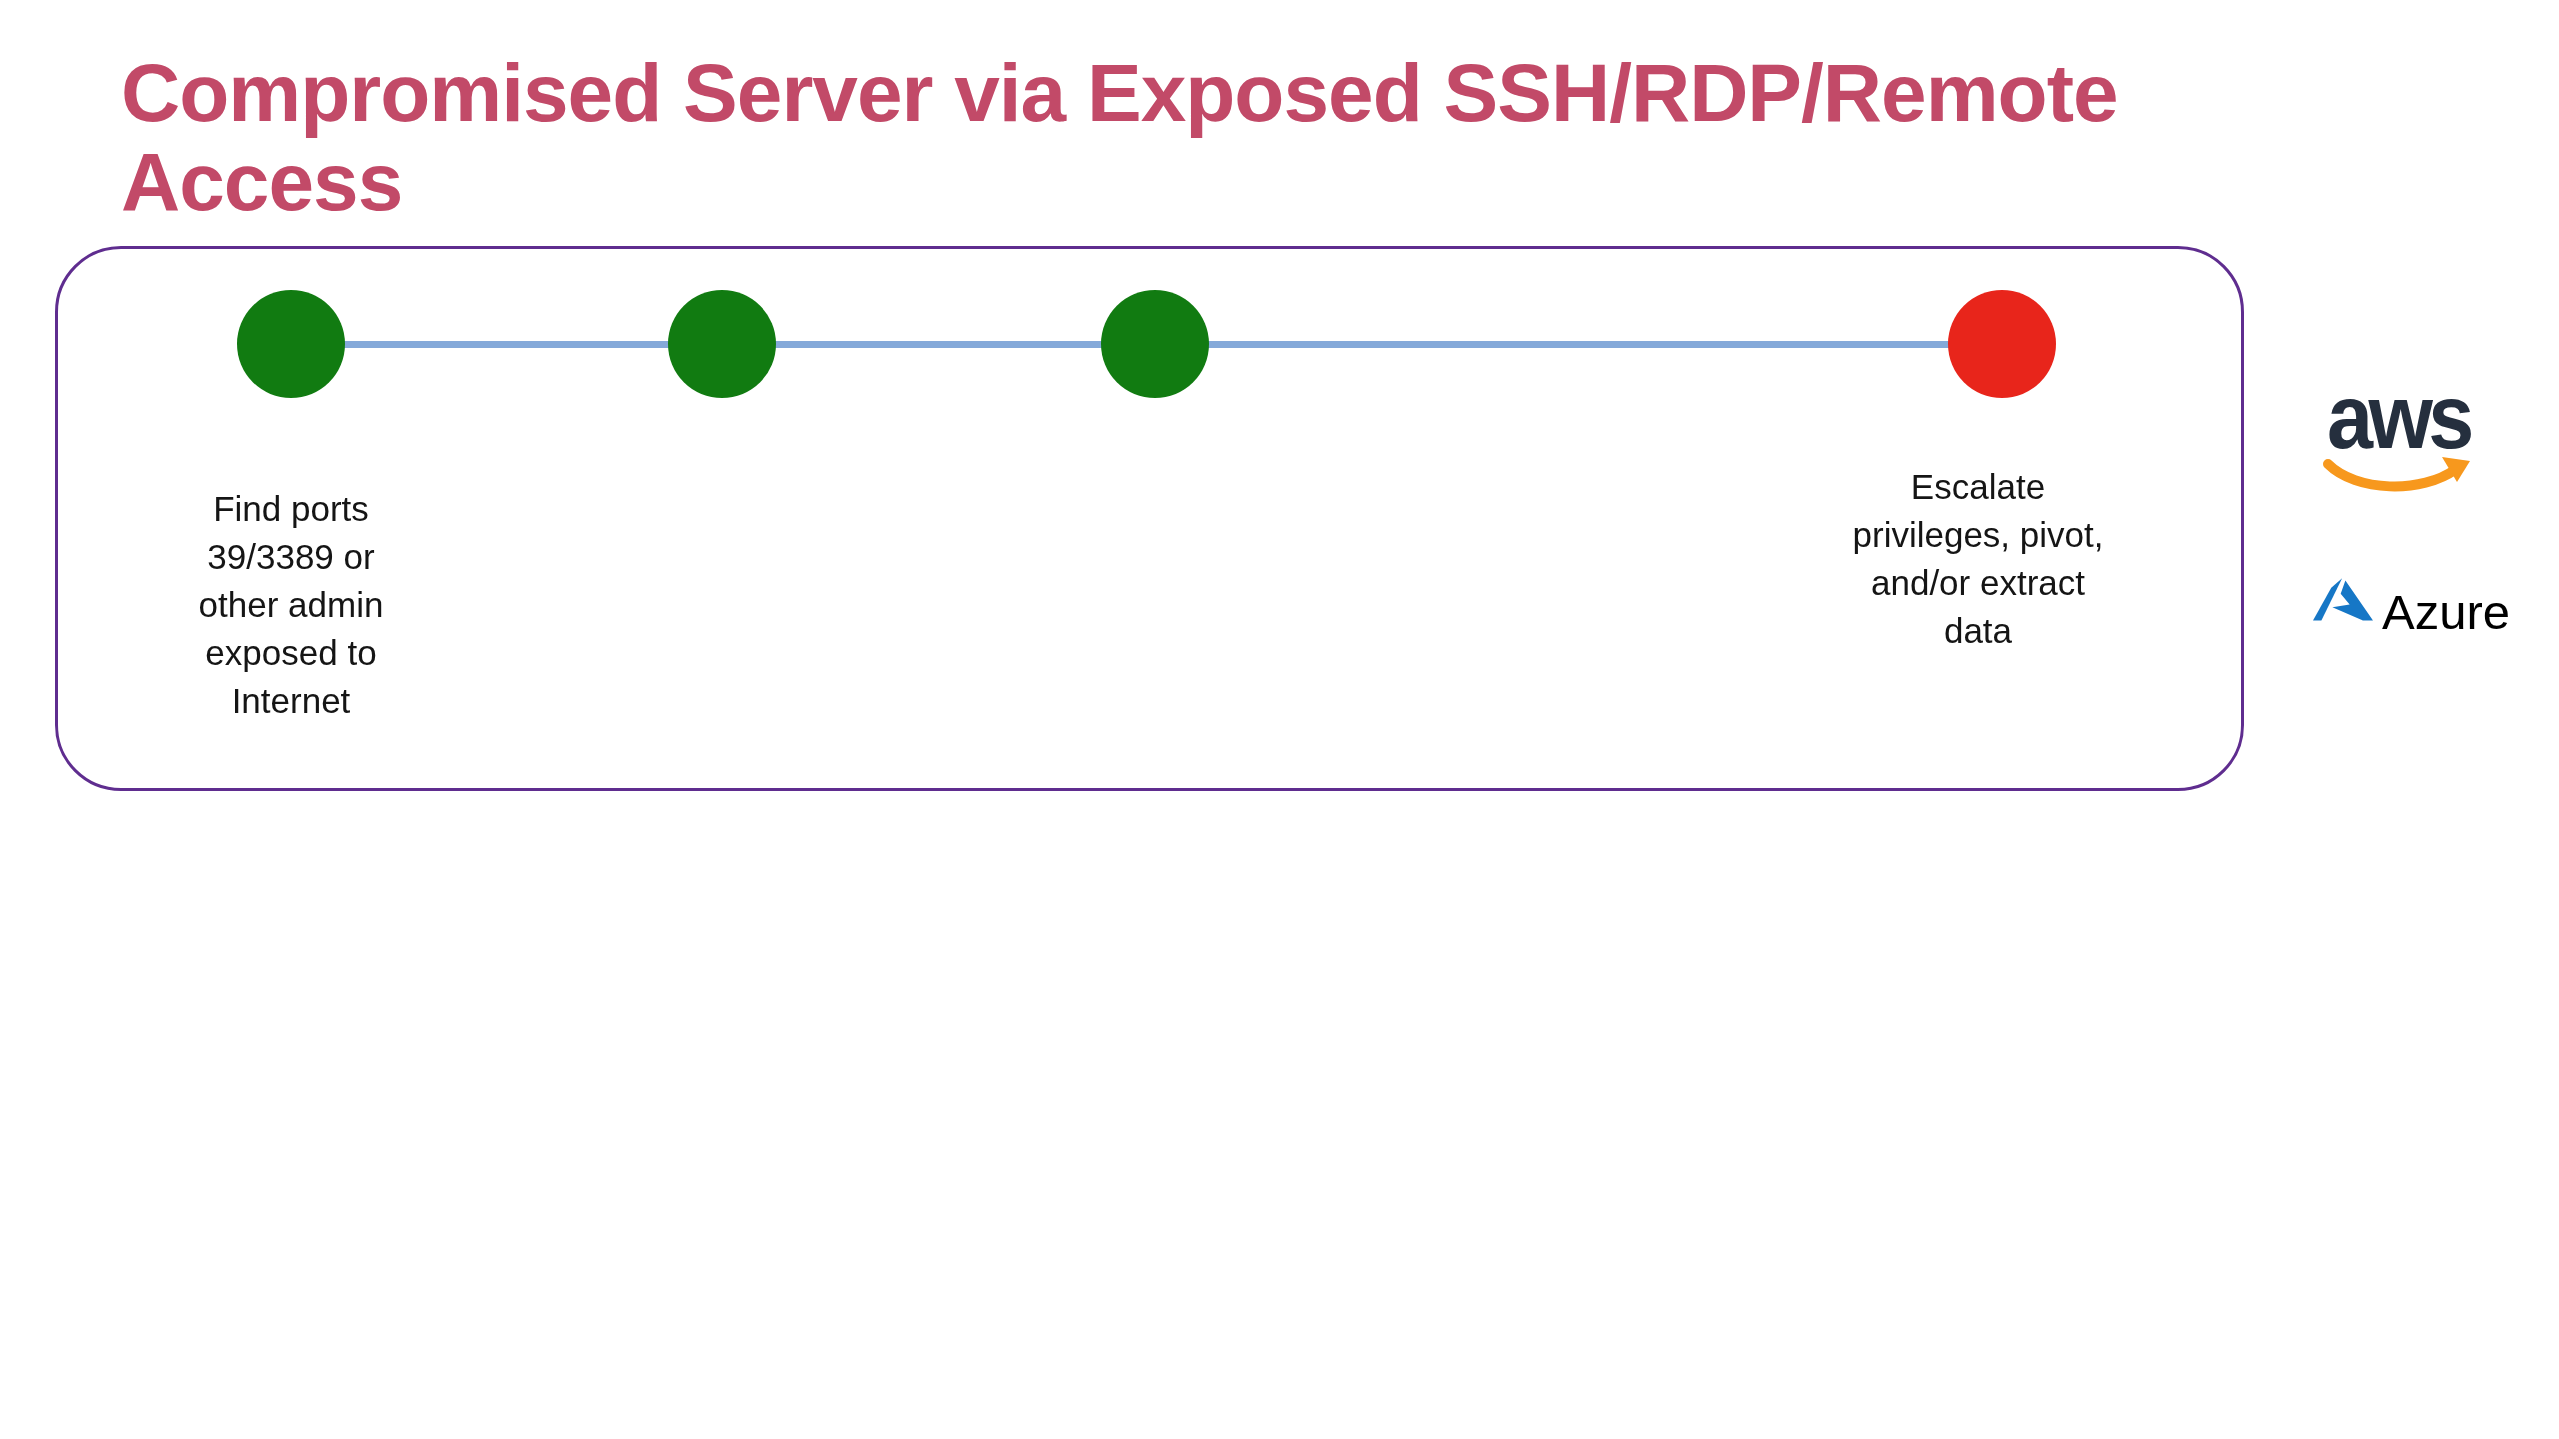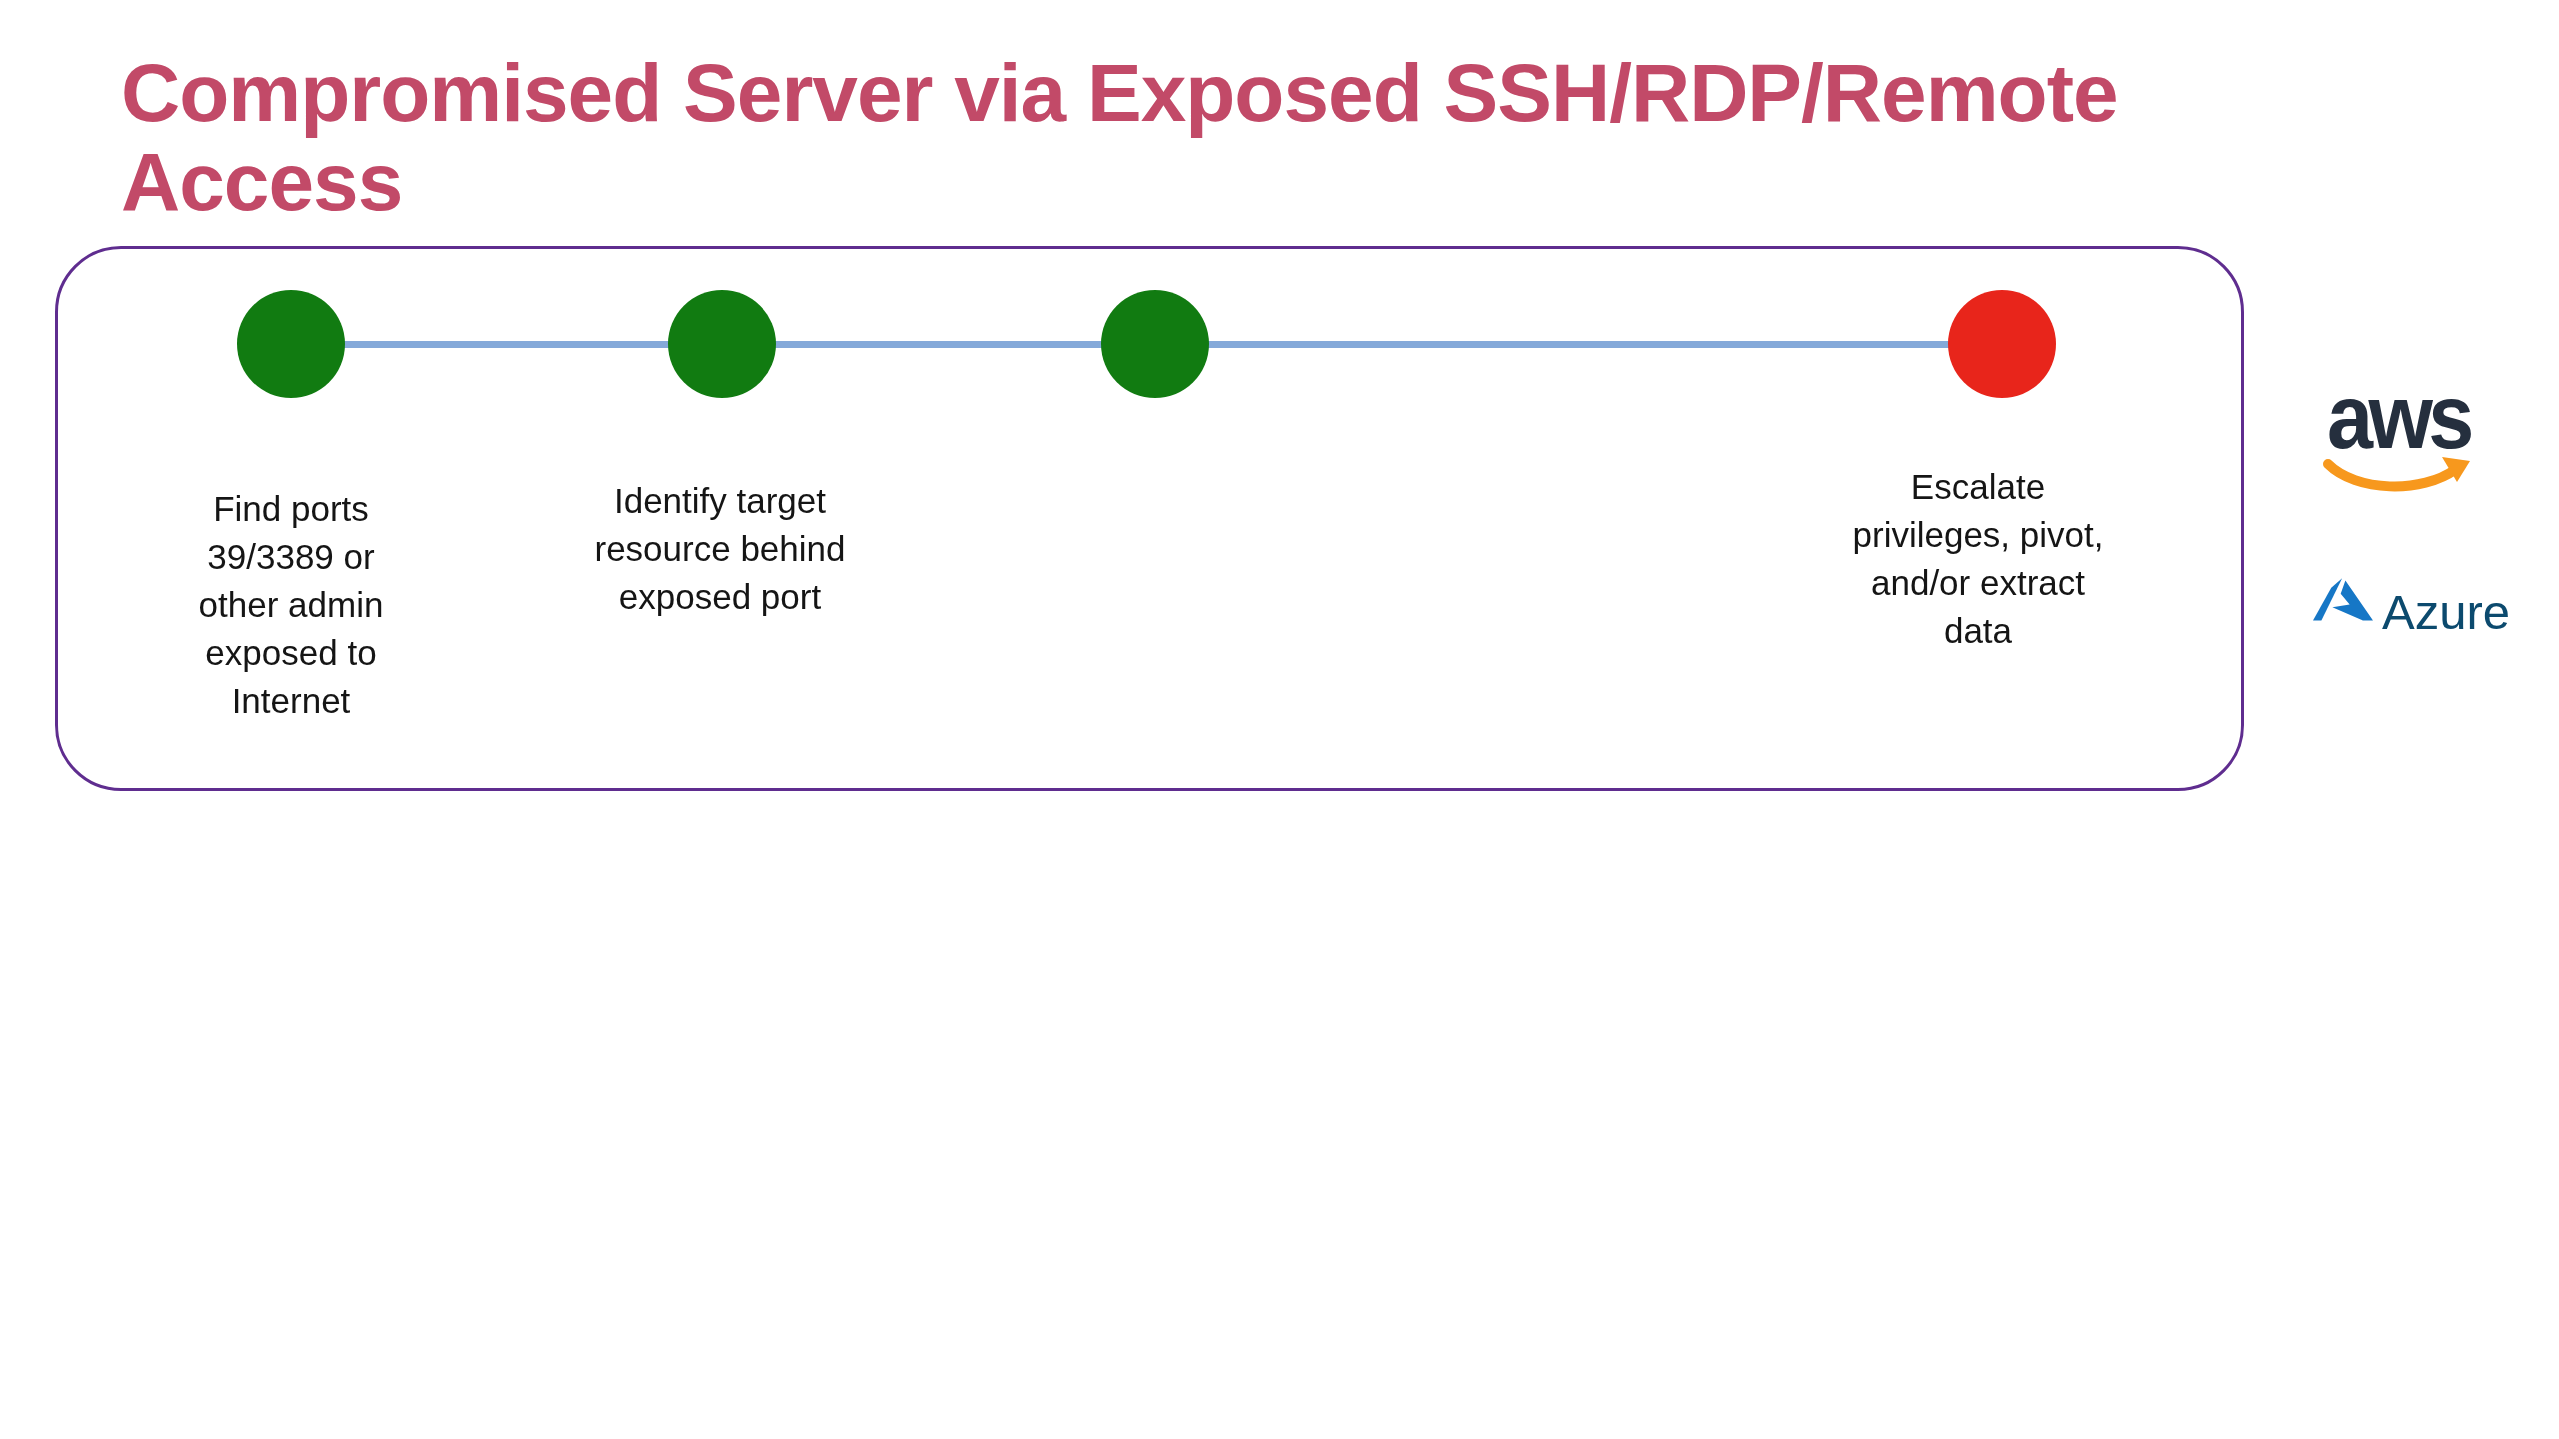--- a/index.html
+++ b/index.html
@@ -92,21 +92,21 @@
   
   .azure-logo {
     position:absolute;
     left:2313px; top:571px;
     display:flex;
     align-items:flex-end;
   }
   .azure-text {
     font-size:49px;
     line-height:49px;
-    color:#0c4a6e;
+    color:#000000;
     margin-left:9px;
     margin-bottom:-9px;
     letter-spacing:0px;
   }
 </style>
 </head>
 <body>
 
 <div class="canvas">
 
@@ -120,23 +120,20 @@
   <div class="dot green d1"></div>
   <div class="dot green d2"></div>
   <div class="dot green d3"></div>
   <div class="dot red d4"></div>
 
   <div class="step-label l1">Find ports
 39/3389 or
 other admin
 exposed to
 Internet</div>
-  <div class="step-label l2">Identify target
-resource behind
-exposed port</div>
   <div class="step-label l4">Escalate
 privileges, pivot,
 and/or extract
 data</div>
 
   <div class="aws-logo">
     <div class="aws-text">aws</div>
     <svg class="aws-smile" width="152" height="44" viewBox="0 0 152 44">
       <path d="M6 8 C 34 36, 100 38, 134 13" fill="none" stroke="#F7981D" stroke-width="10" stroke-linecap="round"></path>
       <path d="M120 1 L148 5 L135 26 Z" fill="#F7981D"></path>

